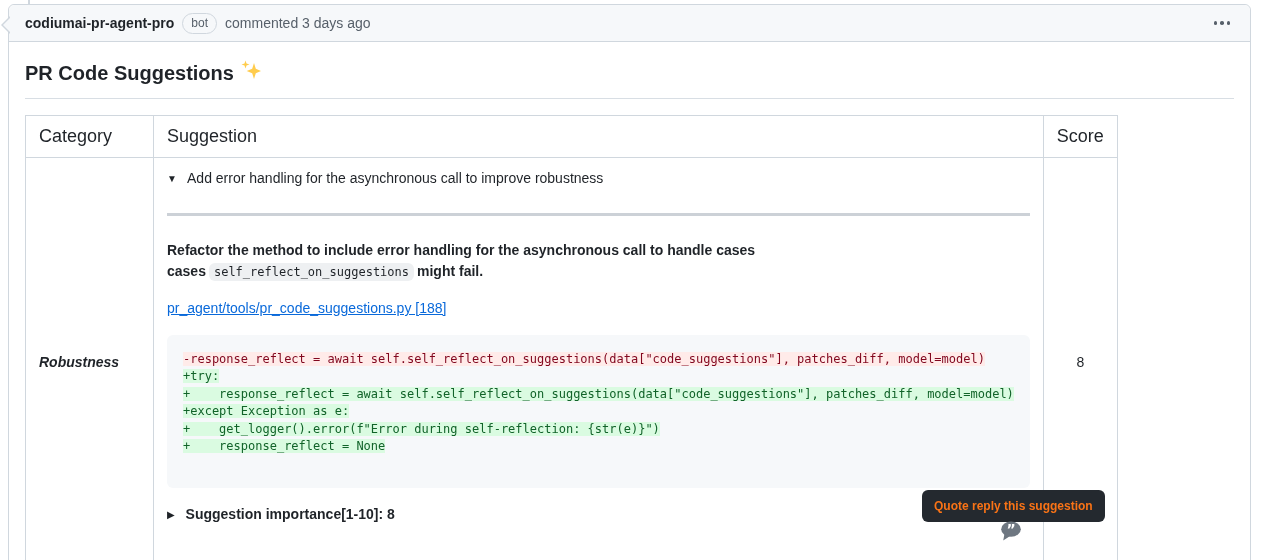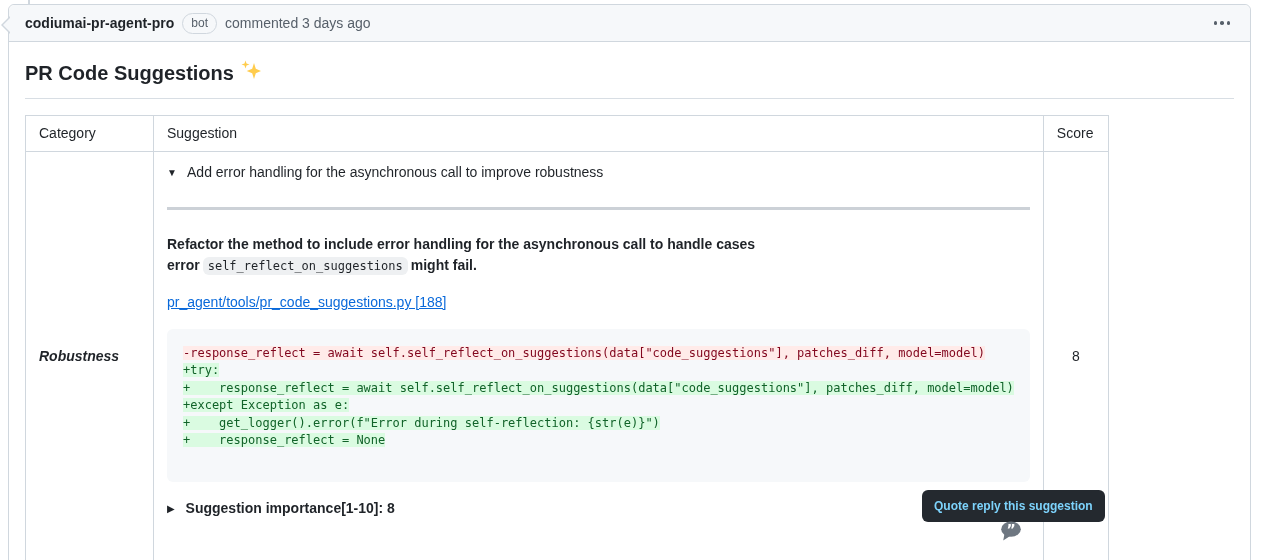--- a/index.html
+++ b/index.html
@@ -30,21 +30,21 @@
   .kebab i { width:3.5px; height:3.5px; border-radius:50%; background:#57606a; }
 
   .comment-body { padding:16px; font-size:14px; line-height:1.5; }
 
   h2.title { display:flex; align-items:center; font-size:20px; font-weight:700; color:#1f2328;
     padding-bottom:10px; border-bottom:1px solid #d8dee4; margin-bottom:16px; }
   .sparkles { margin-left:7px; }
 
   table.sugg { border-collapse:collapse; margin-top:0; }
   table.sugg th, table.sugg td { border:1px solid #d0d7de; }
-  table.sugg th { font-weight:400; font-size:14px; padding:7px 13px; text-align:left; }
+  table.sugg th { font-weight:400; font-size:18px; padding:7px 13px; text-align:left; }
   th.th-score, td.score { width:65px; text-align:center; }
   th.th-cat { width:128px; }
   th.th-sugg { width:880px; }
   td.category { padding:6px 13px; font-weight:700; vertical-align:middle;font-style:italic; }
   td.score { vertical-align:middle; font-size:14px; }
   td.suggestion { padding:6px 13px; vertical-align:top; height:410px; }
 
   .summary-row { margin-top:4px; cursor:pointer; }
   .marker { display:inline-block; font-size:10px; color:#1f2328; margin-right:7px;
     transform:translateY(-1px); }
@@ -57,21 +57,21 @@
 
   a.file-link { color:#0969da; text-decoration:underline; display:inline-block; margin-bottom:16px; cursor:pointer; }
 
   pre.diff { background:#f6f8fa; border-radius:6px; padding:16px 16px 33px 16px; margin-bottom:16px;
     font-family:"DejaVu Sans Mono","Liberation Mono",monospace; font-size:12px; line-height:17.4px;
     white-space:pre; overflow:hidden; }
 
   .importance { font-weight:700; cursor:pointer; }
 
   .tooltip { position:absolute; left:922px; top:490px; height:32px; display:flex; align-items:center;
-    padding:0 12px; background:#24292f; color:#7dd3fc; font-size:12px; font-weight:600;
+    padding:0 12px; background:#24292f; color:#f97316; font-size:12px; font-weight:600;
     border-radius:6px; z-index:20; white-space:nowrap; }
   .quote-icon { position:absolute; left:1000px; top:521px; z-index:21; cursor:pointer; }
 </style>
 </head>
 <body>
 
 <div class="page">
   <div class="timeline-tick"></div>
 
   <div class="comment">
@@ -115,21 +115,21 @@
           <tr>
             <td class="category">Robustness</td>
             <td class="suggestion">
               <div class="summary-row">
                 <span class="marker">▼</span>
                 <span>Add error handling for the asynchronous call to improve robustness</span>
               </div>
               <div class="hr"></div>
               <p class="desc">
                 <span class="line">Refactor the method to include error handling for the asynchronous call to handle cases</span>
-                <span class="line"><span>error</span><code class="inline">self_reflect_on_suggestions</code><span>might fail.</span></span>
+                <span class="line"><span>cases</span><code class="inline">self_reflect_on_suggestions</code><span>might fail.</span></span>
               </p>
               <a class="file-link">pr_agent/tools/pr_code_suggestions.py [188]</a>
               <pre class="diff"><span style="color: rgb(130, 7, 30); background: rgb(255, 235, 233);">-response_reflect = await self.self_reflect_on_suggestions(data["code_suggestions"], patches_diff, model=model)</span>
 <span style="color: rgb(17, 99, 41); background: rgb(218, 251, 225);">+try:</span>
 <span style="color: rgb(17, 99, 41); background: rgb(218, 251, 225);">+    response_reflect = await self.self_reflect_on_suggestions(data["code_suggestions"], patches_diff, model=model)</span>
 <span style="color: rgb(17, 99, 41); background: rgb(218, 251, 225);">+except Exception as e:</span>
 <span style="color: rgb(17, 99, 41); background: rgb(218, 251, 225);">+    get_logger().error(f"Error during self-reflection: {str(e)}")</span>
 <span style="color: rgb(17, 99, 41); background: rgb(218, 251, 225);">+    response_reflect = None</span>
 </pre>
               <div class="importance">

